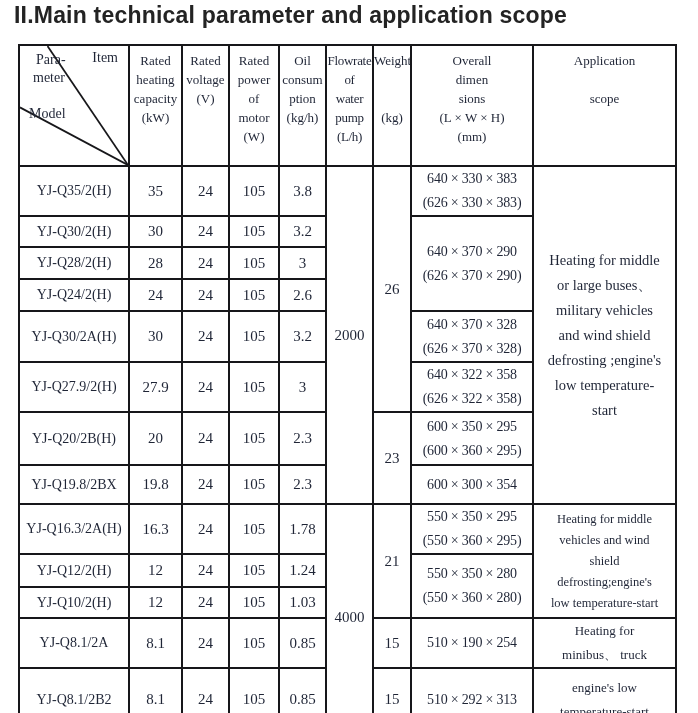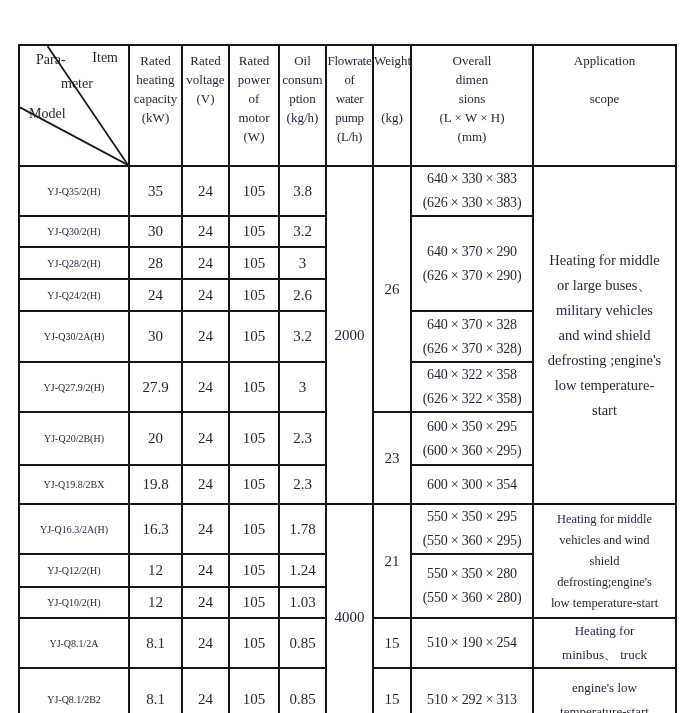--- a/index.html
+++ b/index.html
@@ -60,28 +60,28 @@
 
   th.corner {
     position: relative;
     padding: 0;
     vertical-align: top;
   }
   .corner svg { position: absolute; left: 0; top: 0; width: 100%; height: 100%; }
   .corner .lbl { position: absolute; font-size: 14px; line-height: 16px; white-space: nowrap; }
   .lbl-para   { left: 16px;  top: 6px;  }
   .lbl-item   { right: 10px; top: 4px;  }
-  .lbl-meter  { left: 13px;  top: 30px; margin-left: 28px; }
+  .lbl-meter  { left: 13px;  top: 24px; }
   .lbl-model  { left: 9px;   top: 60px; }
 
   
   td.model {
     text-align: left;
     padding-left: 7px;
-    font-size: 10px;
+    font-size: 14px;
     white-space: nowrap;
   }
   td.num  { font-size: 15px; }
   td.flow { font-size: 15px; }
   td.wgt  { font-size: 15px; }
   td.dims {
     font-size: 14px;
     line-height: 24px;
     white-space: pre-line;
     letter-spacing: -0.2px;
@@ -89,20 +89,21 @@
   td.app  { white-space: pre-line; border-radius: 7px; }
   td.app.app-lg { font-size: 14.5px; line-height: 25px; }
   td.app.app-sm { font-size: 12.5px; line-height: 21px; }
   td.app.app-md { font-size: 13px; line-height: 24px; }
 </style>
 </head>
 <body>
 
 <div class="page">
 
+  <h1 class="doc-title">II.Main technical parameter and application scope</h1>
 
   <table class="spec">
     <colgroup>
       <col style="width:110px">
         <col style="width:53px">
         <col style="width:47px">
       <col style="width:50px">
         <col style="width:47px">
         <col style="width:47px">
       <col style="width:38px">

